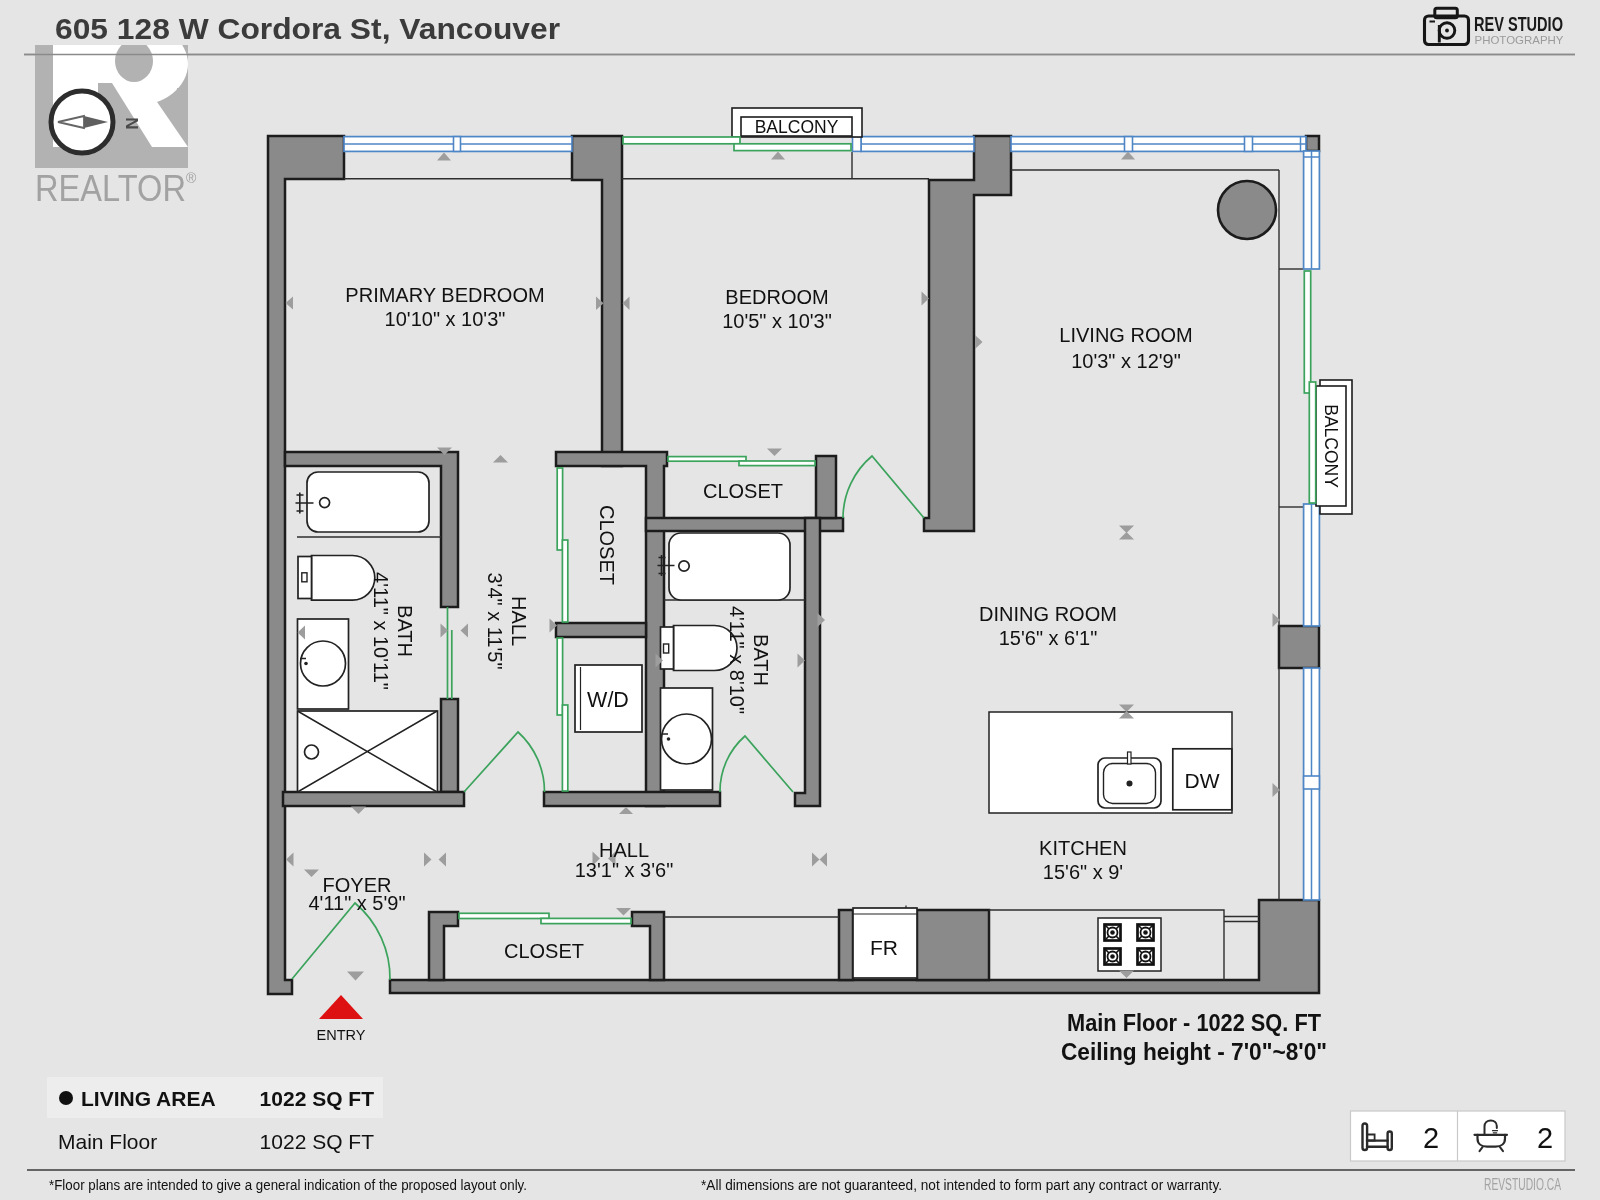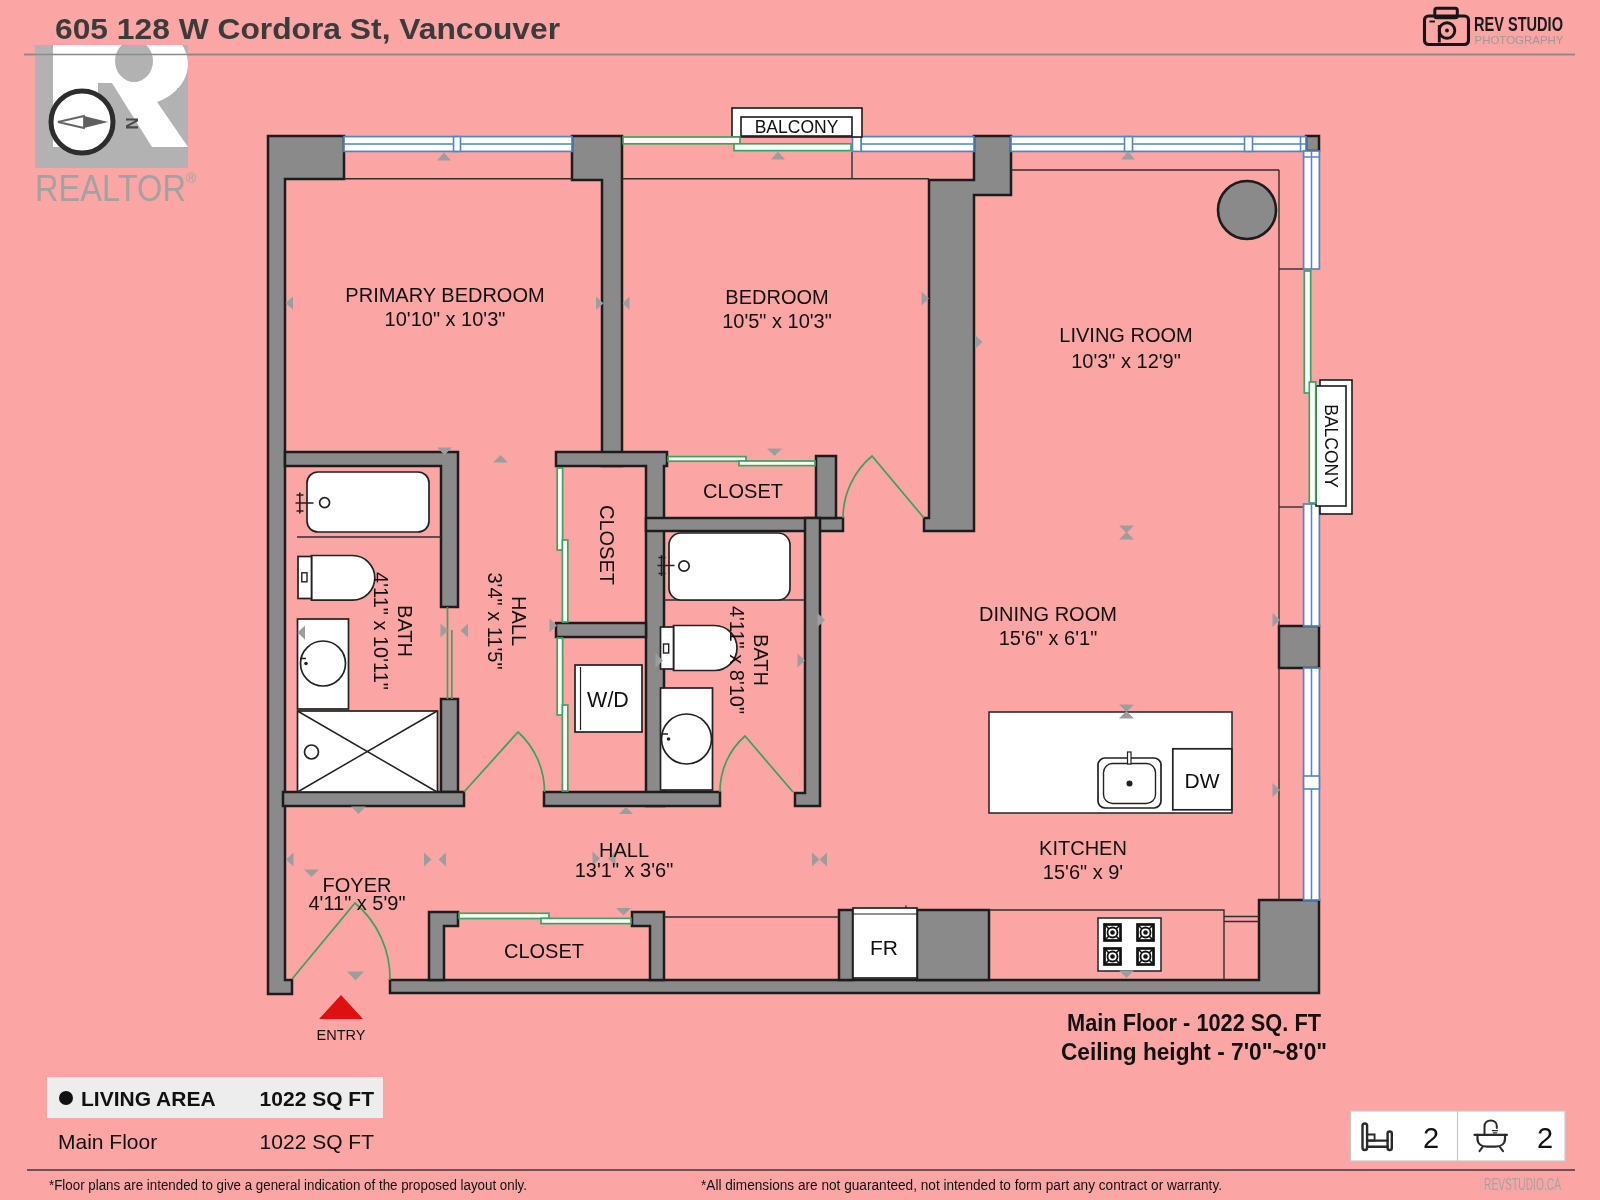--- a/index.html
+++ b/index.html
@@ -1,17 +1,17 @@
 <!DOCTYPE html>
 <html><head>
 <meta charset="utf-8">
 <style>
 html,body{margin:0;padding:0;background:#ffffff;}
 *{font-family:"Liberation Sans",sans-serif;}
-.page{position:relative;width:1600px;height:1200px;background:#fca5a5;overflow:hidden;}
+.page{position:relative;width:1600px;height:1200px;background:#e5e5e5;overflow:hidden;}
 svg{display:block;}
 </style>
 </head>
 <body>
 <div class="page">
 <svg width="1600" height="1200" viewBox="0 0 1600 1200">
 
 <text x="55" y="39" font-size="30" font-weight="bold" fill="#3b3b3b" textLength="505" lengthAdjust="spacingAndGlyphs">605 128 W Cordora St, Vancouver</text>
 <line x1="24" y1="54.5" x2="1575" y2="54.5" stroke="#8a8a8a" stroke-width="1.3"></line>
 

